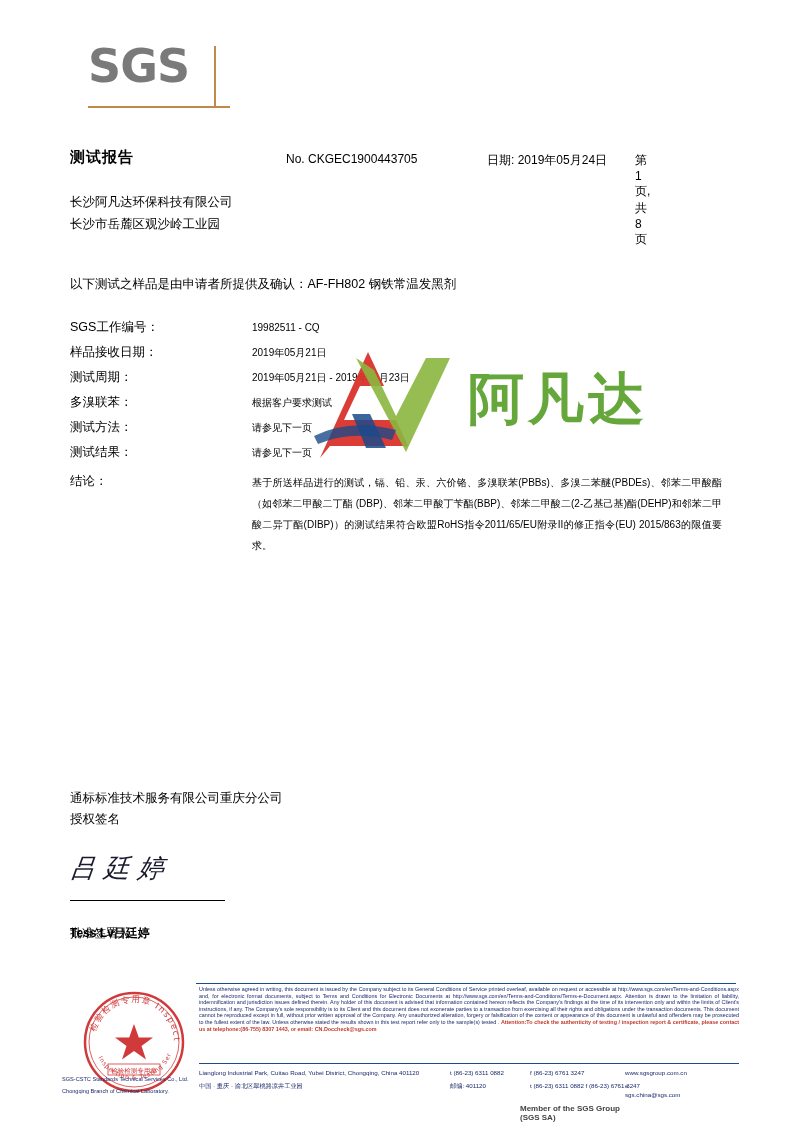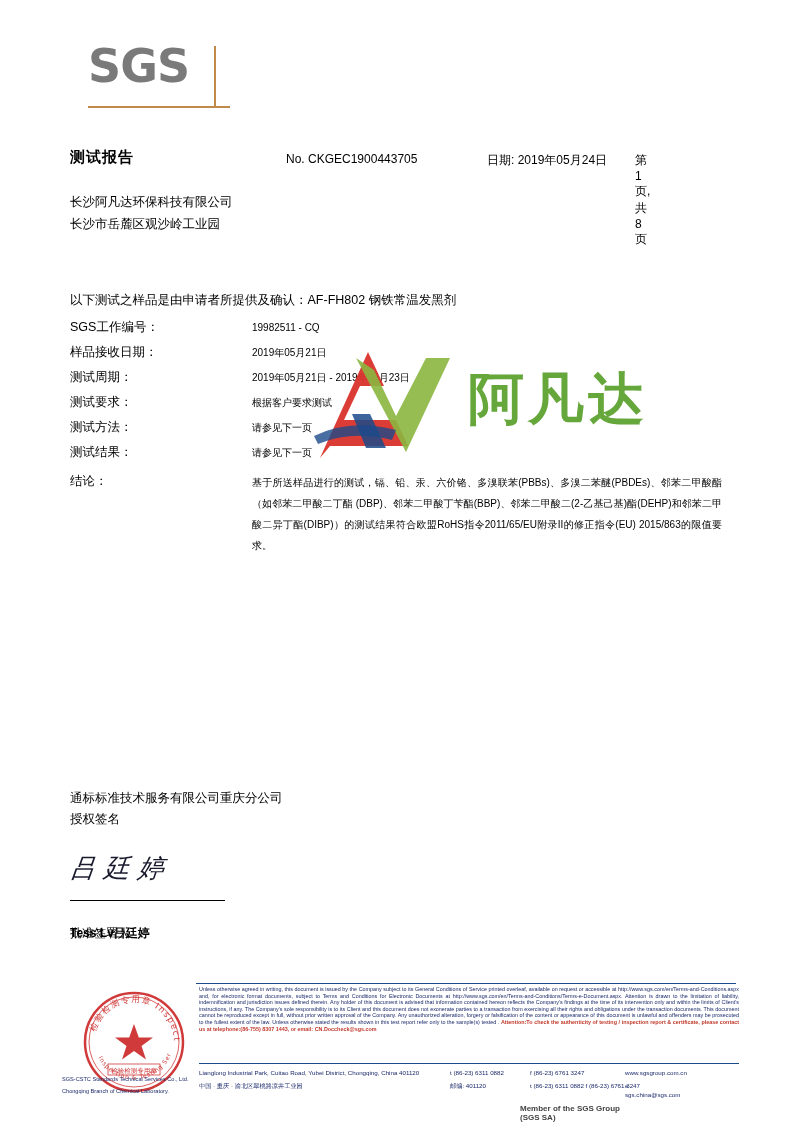--- a/index.html
+++ b/index.html
@@ -101,21 +101,21 @@
     position: absolute;
     left: 70px;
     top: 216px;
     font-size: 12.5px;
   }
 
   
   .sample-statement {
     position: absolute;
     left: 70px;
-    top: 292px;
+    top: 276px;
     font-size: 12.5px;
   }
 
   
   .details {
     position: absolute;
     left: 70px;
     top: 318px;
     width: 660px;
   }
@@ -339,21 +339,21 @@
     </div>
     <div class="detail-row">
       <div class="detail-label">样品接收日期：</div>
       <div class="detail-value">2019年05月21日</div>
     </div>
     <div class="detail-row">
       <div class="detail-label">测试周期：</div>
       <div class="detail-value">2019年05月21日 - 2019年05月23日</div>
     </div>
     <div class="detail-row">
-      <div class="detail-label">测试要求：</div>
+      <div class="detail-label">多溴联苯：</div>
       <div class="detail-value">根据客户要求测试</div>
     </div>
     <div class="detail-row">
       <div class="detail-label">测试方法：</div>
       <div class="detail-value">请参见下一页</div>
     </div>
     <div class="detail-row">
       <div class="detail-label">测试结果：</div>
       <div class="detail-value">请参见下一页</div>
     </div>

